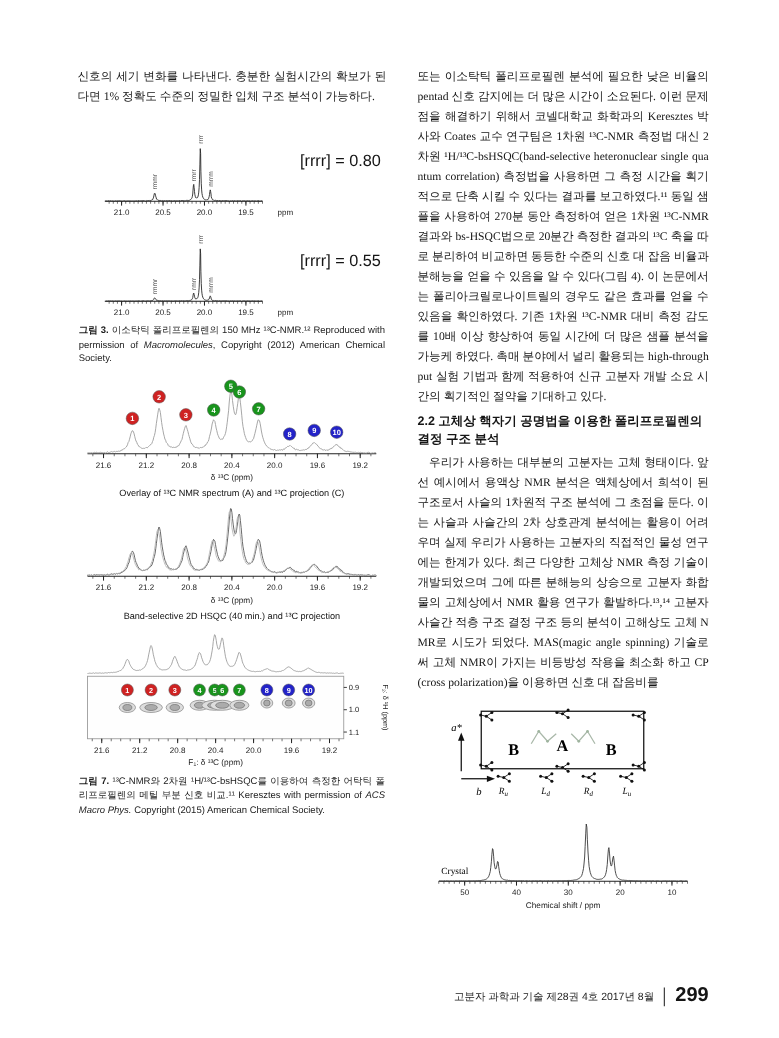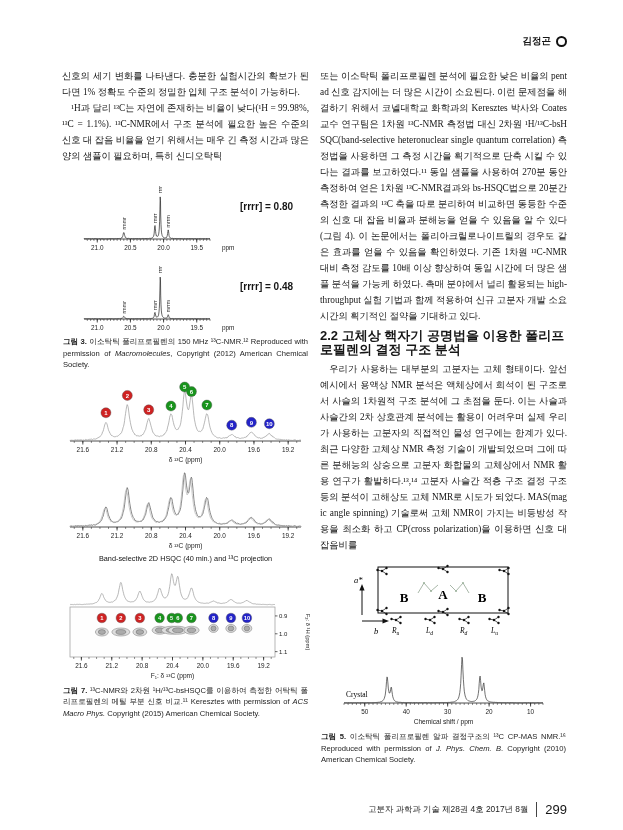--- a/index.html
+++ b/index.html
@@ -1,54 +1,49 @@
 <!DOCTYPE html>
 <html><head>
 <meta charset="utf-8">
 <style>
   html,body{margin:0;padding:0;background:#f4f4f2;}
   body{width:623px;height:830px;position:relative;font-family:"Liberation Serif",serif;color:#151515;overflow:hidden;}
   .page{position:absolute;inset:0;background:#ffffff;padding:34px 56px 26px 62px;box-sizing:border-box;}
   .hdr{display:flex;justify-content:flex-end;align-items:center;gap:5px;height:14px;}
   .author{font-family:"Liberation Sans",sans-serif;font-weight:bold;font-size:9.5px;}
   .ring{width:7px;height:7px;border:2.4px solid #111;border-radius:50%;display:inline-block;}
-  .cols{display:flex;gap:11px;margin-top:20px;}
+  .cols{display:flex;gap:25px;margin-top:20px;}
   .col{width:247px;}
   p.body{font-size:9.3px;line-height:16px;text-align:justify;margin:0;word-break:break-all;}
   p.indent{text-indent:1em;}
-  h3.sec{font-family:"Liberation Sans",sans-serif;font-size:13px;font-weight:bold;margin:5px 0 4px 0;line-height:14px;}
+  h3.sec{font-family:"Liberation Sans",sans-serif;font-size:10px;font-weight:bold;margin:5px 0 4px 0;line-height:14px;}
   .fig{margin-top:8px;}
   .srow{display:flex;align-items:center;margin-left:14px;}
-  .ann{font-family:"Liberation Sans",sans-serif;font-weight:bold;font-size:10px;margin-left:4px;margin-top:-12px;white-space:nowrap;}
+  .ann{font-family:"Liberation Sans",sans-serif;font-weight:normal;font-size:13px;margin-left:4px;margin-top:-12px;white-space:nowrap;}
   .ptitle{font-family:"Liberation Sans",sans-serif;font-size:7.3px;text-align:center;margin:3px 0 0 0;color:#111;}
   .cap{font-family:"Liberation Sans",sans-serif;font-size:7.6px;line-height:11.5px;text-align:justify;margin:4px 1px 8px 1px;color:#1c1c1c;}
   .cap b{font-weight:bold;margin-top:25px;}
   svg{overflow:visible;display:block;}
   .diagwrap{width:200px;margin:2px auto 0 auto;}
   .specwrap{width:215px;margin:2px auto 0 auto;position:relative;}
-  .ftr{position:absolute;right:56px;bottom:13px;display:flex;align-items:center;gap:8px;}
+  .ftr{position:absolute;right:56px;bottom:24px;display:flex;align-items:center;gap:8px;}
   .journal{font-family:"Liberation Sans",sans-serif;font-size:8.4px;color:#222;}
   .sep{width:1px;height:15px;background:#444;}
-  .pageno{font-family:"Liberation Sans",sans-serif;font-weight:normal;font-size:13px;}
+  .pageno{font-family:"Liberation Sans",sans-serif;font-weight:bold;font-size:16px;}
 </style>
 </head>
 <body>
 
 <div class="page">
 
-  <div class="hdr">
-    <span class="author">김정곤</span>
-    <span class="ring"></span>
-  </div>
 
   <div class="cols">
 
     <div class="col">
       <p class="body">신호의 세기 변화를 나타낸다. 충분한 실험시간의 확보가 된다면 1% 정확도 수준의 정밀한 입체 구조 분석이 가능하다.</p>
-      <p class="body indent">¹H과 달리 ¹³C는 자연에 존재하는 비율이 낮다(¹H = 99.98%, ¹³C = 1.1%). ¹³C-NMR에서 구조 분석에 필요한 높은 수준의 신호 대 잡음 비율을 얻기 위해서는 매우 긴 측정 시간과 많은 양의 샘플이 필요하며, 특히 신디오탁틱</p>
 
       <div class="fig">
         <div class="srow">
           <svg width="160" height="80">
               <line x1="8" y1="67" x2="134" y2="67" stroke="#222" stroke-width="0.8"></line>
               <line x1="134" y1="67" x2="134" y2="69" stroke="#222" stroke-width="0.5"></line>
               <line x1="130.68421052631572" y1="67" x2="130.68421052631572" y2="69" stroke="#222" stroke-width="0.5"></line>
               <line x1="127.36842105263148" y1="67" x2="127.36842105263148" y2="69" stroke="#222" stroke-width="0.5"></line>
               <line x1="124.05263157894721" y1="67" x2="124.05263157894721" y2="69" stroke="#222" stroke-width="0.5"></line>
               <line x1="120.73684210526297" y1="67" x2="120.73684210526297" y2="69" stroke="#222" stroke-width="0.5"></line>
@@ -151,21 +146,21 @@
               <text x="87.57894736842105" y="78" font-size="6.4" font-family="Liberation Sans, sans-serif" fill="#222" text-anchor="middle">20.0</text>
               <line x1="120.7368421052632" y1="67" x2="120.7368421052632" y2="70.5" stroke="#222" stroke-width="0.8"></line>
               <text x="120.7368421052632" y="78" font-size="6.4" font-family="Liberation Sans, sans-serif" fill="#222" text-anchor="middle">19.5</text>
               <text x="146" y="78" font-size="6.4" font-family="Liberation Sans, sans-serif" fill="#222" text-anchor="start">ppm</text>
               <polyline points="8.0,67.0 8.3,66.7 8.6,67.0 8.9,66.8 9.1,66.9 9.4,66.8 9.7,66.8 10.0,66.9 10.3,66.9 10.6,66.8 10.9,66.7 11.1,66.7 11.4,66.9 11.7,66.7 12.0,66.7 12.3,66.8 12.6,66.7 12.9,66.8 13.2,66.8 13.4,66.9 13.7,66.7 14.0,66.8 14.3,66.8 14.6,66.9 14.9,66.9 15.2,66.9 15.4,66.8 15.7,67.0 16.0,66.9 16.3,66.8 16.6,66.7 16.9,66.7 17.2,66.9 17.4,66.9 17.7,66.9 18.0,66.8 18.3,66.7 18.6,66.7 18.9,66.8 19.2,66.7 19.5,66.8 19.7,66.7 20.0,66.8 20.3,66.9 20.6,66.8 20.9,66.7 21.2,66.9 21.5,66.8 21.7,66.9 22.0,67.0 22.3,66.9 22.6,67.0 22.9,66.7 23.2,66.8 23.5,66.9 23.8,66.7 24.0,66.8 24.3,66.9 24.6,66.9 24.9,66.9 25.2,66.9 25.5,67.0 25.8,66.7 26.0,67.0 26.3,67.0 26.6,67.0 26.9,66.8 27.2,66.9 27.5,66.9 27.8,66.9 28.0,66.9 28.3,66.8 28.6,66.9 28.9,67.0 29.2,66.9 29.5,66.8 29.8,66.9 30.0,66.7 30.3,66.9 30.6,67.0 30.9,66.7 31.2,66.8 31.5,67.0 31.8,66.9 32.1,67.0 32.3,66.9 32.6,66.8 32.9,66.9 33.2,66.8 33.5,66.7 33.8,66.7 34.1,66.9 34.3,66.8 34.6,66.7 34.9,66.7 35.2,66.7 35.5,66.7 35.8,66.9 36.1,67.0 36.3,66.8 36.6,66.9 36.9,66.7 37.2,66.9 37.5,66.9 37.8,66.8 38.1,66.7 38.4,66.9 38.6,66.8 38.9,66.7 39.2,66.6 39.5,66.9 39.8,66.7 40.1,66.9 40.4,66.9 40.6,66.8 40.9,66.8 41.2,66.8 41.5,66.6 41.8,66.8 42.1,66.6 42.4,66.8 42.7,66.7 42.9,66.6 43.2,66.9 43.5,66.9 43.8,66.6 44.1,66.8 44.4,66.8 44.7,66.5 44.9,66.7 45.2,66.6 45.5,66.4 45.8,66.3 46.1,66.5 46.4,66.1 46.7,65.8 46.9,65.6 47.2,64.9 47.5,64.4 47.8,64.3 48.1,64.5 48.4,65.0 48.7,65.4 49.0,65.8 49.2,66.3 49.5,66.2 49.8,66.3 50.1,66.3 50.4,66.5 50.7,66.6 51.0,66.5 51.2,66.8 51.5,66.8 51.8,66.6 52.1,66.7 52.4,66.6 52.7,66.6 53.0,66.7 53.2,66.8 53.5,66.8 53.8,66.6 54.1,66.7 54.4,66.9 54.7,66.8 55.0,66.9 55.2,66.8 55.5,66.7 55.8,66.7 56.1,66.8 56.4,66.7 56.7,66.9 57.0,66.7 57.3,66.7 57.5,66.7 57.8,66.8 58.1,66.7 58.4,66.9 58.7,66.8 59.0,66.6 59.3,66.8 59.5,66.6 59.8,66.8 60.1,66.7 60.4,66.7 60.7,67.0 61.0,66.9 61.3,66.6 61.6,66.7 61.8,66.8 62.1,66.9 62.4,66.7 62.7,66.9 63.0,66.8 63.3,66.9 63.6,66.6 63.8,66.7 64.1,66.8 64.4,66.7 64.7,66.9 65.0,66.8 65.3,66.7 65.6,66.9 65.8,66.8 66.1,66.8 66.4,66.6 66.7,66.7 67.0,66.8 67.3,66.6 67.6,66.6 67.9,66.8 68.1,66.8 68.4,66.8 68.7,66.6 69.0,66.6 69.3,66.7 69.6,66.8 69.9,66.6 70.1,66.9 70.4,66.6 70.7,66.8 71.0,66.7 71.3,66.7 71.6,66.8 71.9,66.6 72.1,66.7 72.4,66.7 72.7,66.8 73.0,66.7 73.3,66.5 73.6,66.7 73.9,66.5 74.1,66.6 74.4,66.5 74.7,66.6 75.0,66.6 75.3,66.4 75.6,66.5 75.9,66.4 76.2,66.3 76.4,66.3 76.7,66.1 77.0,65.9 77.3,65.7 77.6,65.5 77.9,64.9 78.2,64.1 78.4,62.6 78.7,60.9 79.0,60.4 79.3,61.6 79.6,63.0 79.9,64.2 80.2,64.7 80.4,65.2 80.7,65.0 81.0,65.0 81.3,64.9 81.6,64.9 81.9,64.6 82.2,64.0 82.5,63.2 82.7,62.1 83.0,59.9 83.3,56.3 83.6,49.8 83.9,38.1 84.2,25.1 84.5,29.0 84.7,43.1 85.0,52.8 85.3,58.1 85.6,61.0 85.9,62.6 86.2,63.7 86.5,64.4 86.8,64.9 87.0,65.2 87.3,65.4 87.6,65.7 87.9,65.9 88.2,66.0 88.5,66.1 88.8,66.1 89.0,66.2 89.3,66.2 89.6,66.0 89.9,66.1 90.2,66.1 90.5,66.1 90.8,65.9 91.0,65.5 91.3,65.2 91.6,64.3 91.9,63.4 92.2,62.7 92.5,63.3 92.8,64.2 93.0,65.3 93.3,65.7 93.6,65.8 93.9,66.3 94.2,66.4 94.5,66.3 94.8,66.5 95.1,66.5 95.3,66.5 95.6,66.7 95.9,66.7 96.2,66.5 96.5,66.5 96.8,66.7 97.1,66.6 97.3,66.7 97.6,66.7 97.9,66.7 98.2,66.6 98.5,66.9 98.8,66.8 99.1,66.6 99.3,66.6 99.6,66.6 99.9,66.6 100.2,66.7 100.5,66.8 100.8,66.7 101.1,66.8 101.4,66.7 101.6,66.7 101.9,66.7 102.2,66.7 102.5,66.6 102.8,66.8 103.1,66.7 103.4,66.6 103.6,66.8 103.9,66.6 104.2,66.8 104.5,66.6 104.8,66.8 105.1,66.7 105.4,66.7 105.7,66.7 105.9,66.9 106.2,66.7 106.5,66.8 106.8,66.8 107.1,66.8 107.4,66.9 107.7,66.9 107.9,66.7 108.2,66.7 108.5,66.8 108.8,66.7 109.1,66.8 109.4,66.8 109.7,66.8 109.9,66.7 110.2,66.7 110.5,66.9 110.8,66.8 111.1,66.8 111.4,66.7 111.7,66.8 112.0,66.9 112.2,66.7 112.5,66.9 112.8,66.8 113.1,66.9 113.4,66.7 113.7,66.7 114.0,66.7 114.2,66.8 114.5,66.7 114.8,66.8 115.1,66.9 115.4,66.7 115.7,66.8 116.0,66.8 116.2,66.7 116.5,66.8 116.8,66.7 117.1,67.0 117.4,67.0 117.7,66.9 118.0,66.9 118.2,66.7 118.5,66.9 118.8,66.6 119.1,66.8 119.4,66.7 119.7,66.8 120.0,66.9 120.3,66.9 120.5,66.9 120.8,66.9 121.1,66.9 121.4,66.8 121.7,66.8 122.0,66.7 122.3,66.7 122.5,66.9 122.8,66.7 123.1,66.8 123.4,66.8 123.7,66.8 124.0,66.8 124.3,67.0 124.5,66.7 124.8,66.7 125.1,66.8 125.4,66.9 125.7,66.9 126.0,66.7 126.3,66.7 126.6,66.9 126.8,66.8 127.1,66.7 127.4,66.7 127.7,66.8 128.0,66.8 128.3,66.9 128.6,66.9 128.8,66.9 129.1,66.7 129.4,67.0 129.7,66.9 130.0,66.8 130.3,66.7 130.6,66.7 130.9,66.7 131.1,66.7 131.4,67.0 131.7,67.0 132.0,66.9 132.3,66.7 132.6,67.0 132.9,66.8 133.1,66.8 133.4,66.7 133.7,66.7 134.0,66.9 " fill="none" stroke="#222" stroke-width="0.7"></polyline>
               <text transform="translate(49.78947368421042,61.42) rotate(-90)" font-size="5.3" font-family="Liberation Sans, sans-serif" fill="#333">rmmr</text>
               <text transform="translate(80.95789473684218,57.98) rotate(-90)" font-size="5.3" font-family="Liberation Sans, sans-serif" fill="#333">rmrr</text>
               <text transform="translate(86.26315789473679,21) rotate(-90)" font-size="5.3" font-family="Liberation Sans, sans-serif" fill="#333">rrrr</text>
               <text transform="translate(94.22105263157898,60.13) rotate(-90)" font-size="5.3" font-family="Liberation Sans, sans-serif" fill="#333">mrrm</text>
             </svg>
-          <div class="ann">[rrrr] = 0.48</div>
+          <div class="ann">[rrrr] = 0.55</div>
         </div>
         <p class="cap">
           <b>그림 3.</b><span> 이소탁틱 폴리프로필렌의 150 MHz ¹³C-NMR.¹² Reproduced with permission of </span><i>Macromolecules</i><span>, Copyright (2012) American Chemical Society.</span>
         </p>
       </div>
 
       <div class="fig">
         <svg width="247" height="86">
             <line x1="8" y1="62" x2="239" y2="62" stroke="#222" stroke-width="0.8"></line>
             <line x1="234.72222222222214" y1="62" x2="234.72222222222214" y2="64" stroke="#222" stroke-width="0.5"></line>
@@ -225,20 +220,21 @@
             <circle cx="144.88888888888903" cy="26.04" r="5" fill="#18941c" stroke="#555" stroke-width="0.4"></circle>
             <text x="144.88888888888903" y="28.24" font-size="6" font-family="Liberation Sans, sans-serif" fill="#fff" text-anchor="middle" font-weight="bold">7</text>
             <circle cx="169.7000000000001" cy="46.2" r="5" fill="#2323c8" stroke="#555" stroke-width="0.4"></circle>
             <text x="169.7000000000001" y="48.400000000000006" font-size="6" font-family="Liberation Sans, sans-serif" fill="#fff" text-anchor="middle" font-weight="bold">8</text>
             <circle cx="189.3777777777779" cy="43.32" r="5" fill="#2323c8" stroke="#555" stroke-width="0.4"></circle>
             <text x="189.3777777777779" y="45.52" font-size="6" font-family="Liberation Sans, sans-serif" fill="#fff" text-anchor="middle" font-weight="bold">9</text>
             <circle cx="207.34444444444435" cy="44.76" r="5" fill="#2323c8" stroke="#555" stroke-width="0.4"></circle>
             <text x="207.34444444444435" y="46.96" font-size="6" font-family="Liberation Sans, sans-serif" fill="#fff" text-anchor="middle" font-weight="bold">10</text>
             <text x="123.5" y="83" font-size="6.6" font-family="Liberation Sans, sans-serif" fill="#222" text-anchor="middle">δ ¹³C (ppm)</text>
           </svg>
+        <p class="ptitle">Overlay of ¹³C NMR spectrum (A) and ¹³C projection (C)</p>
         <svg width="247" height="86">
             <line x1="8" y1="62" x2="239" y2="62" stroke="#222" stroke-width="0.8"></line>
             <line x1="234.72222222222214" y1="62" x2="234.72222222222214" y2="64" stroke="#222" stroke-width="0.5"></line>
             <line x1="226.1666666666665" y1="62" x2="226.1666666666665" y2="64" stroke="#222" stroke-width="0.5"></line>
             <line x1="217.6111111111108" y1="62" x2="217.6111111111108" y2="64" stroke="#222" stroke-width="0.5"></line>
             <line x1="209.05555555555512" y1="62" x2="209.05555555555512" y2="64" stroke="#222" stroke-width="0.5"></line>
             <line x1="200.49999999999946" y1="62" x2="200.49999999999946" y2="64" stroke="#222" stroke-width="0.5"></line>
             <line x1="191.94444444444377" y1="62" x2="191.94444444444377" y2="64" stroke="#222" stroke-width="0.5"></line>
             <line x1="183.3888888888881" y1="62" x2="183.3888888888881" y2="64" stroke="#222" stroke-width="0.5"></line>
             <line x1="174.8333333333324" y1="62" x2="174.8333333333324" y2="64" stroke="#222" stroke-width="0.5"></line>
@@ -559,23 +555,20 @@
               <line x1="111.64583333333333" y1="56" x2="111.64583333333333" y2="59.5" stroke="#222" stroke-width="0.8"></line>
               <text x="111.64583333333333" y="67" font-size="6.4" font-family="Liberation Sans, sans-serif" fill="#222" text-anchor="middle">30</text>
               <line x1="153.10416666666666" y1="56" x2="153.10416666666666" y2="59.5" stroke="#222" stroke-width="0.8"></line>
               <text x="153.10416666666666" y="67" font-size="6.4" font-family="Liberation Sans, sans-serif" fill="#222" text-anchor="middle">20</text>
               <line x1="194.5625" y1="56" x2="194.5625" y2="59.5" stroke="#222" stroke-width="0.8"></line>
               <text x="194.5625" y="67" font-size="6.4" font-family="Liberation Sans, sans-serif" fill="#222" text-anchor="middle">10</text>
               <polyline points="8.0,56.0 8.5,55.7 8.9,55.9 9.4,55.8 9.8,55.9 10.3,55.8 10.7,55.8 11.2,55.9 11.6,55.9 12.1,55.8 12.5,55.7 13.0,55.7 13.4,55.9 13.9,55.7 14.3,55.7 14.8,55.8 15.2,55.7 15.7,55.8 16.1,55.8 16.6,55.9 17.0,55.7 17.5,55.8 17.9,55.8 18.4,55.8 18.9,55.9 19.3,55.8 19.8,55.8 20.2,55.9 20.7,55.9 21.1,55.8 21.6,55.7 22.0,55.7 22.5,55.8 22.9,55.8 23.4,55.9 23.8,55.8 24.3,55.6 24.7,55.7 25.2,55.8 25.6,55.7 26.1,55.7 26.5,55.6 27.0,55.8 27.4,55.8 27.9,55.7 28.4,55.7 28.8,55.8 29.3,55.7 29.7,55.8 30.2,55.8 30.6,55.8 31.1,55.8 31.5,55.6 32.0,55.7 32.4,55.7 32.9,55.6 33.3,55.7 33.8,55.8 34.2,55.7 34.7,55.8 35.1,55.7 35.6,55.8 36.0,55.5 36.5,55.7 36.9,55.7 37.4,55.7 37.9,55.5 38.3,55.6 38.8,55.6 39.2,55.6 39.7,55.5 40.1,55.4 40.6,55.5 41.0,55.5 41.5,55.4 41.9,55.3 42.4,55.3 42.8,55.1 43.3,55.2 43.7,55.1 44.2,54.8 44.6,54.8 45.1,54.7 45.5,54.5 46.0,54.3 46.4,54.0 46.9,53.6 47.3,53.1 47.8,52.4 48.3,51.3 48.7,50.0 49.2,48.2 49.6,45.0 50.1,40.4 50.5,34.5 51.0,29.9 51.4,30.7 51.9,36.0 52.3,41.1 52.8,44.3 53.2,46.0 53.7,46.1 54.1,45.2 54.6,42.8 55.0,40.2 55.5,40.5 55.9,44.0 56.4,47.4 56.8,49.8 57.3,51.3 57.8,52.6 58.2,53.2 58.7,53.8 59.1,54.2 59.6,54.4 60.0,54.6 60.5,54.8 60.9,54.8 61.4,55.0 61.8,54.9 62.3,55.2 62.7,55.2 63.2,55.1 63.6,55.4 64.1,55.5 64.5,55.3 65.0,55.5 65.4,55.5 65.9,55.4 66.3,55.6 66.8,55.6 67.2,55.5 67.7,55.5 68.2,55.7 68.6,55.6 69.1,55.5 69.5,55.7 70.0,55.5 70.4,55.6 70.9,55.7 71.3,55.7 71.8,55.6 72.2,55.6 72.7,55.6 73.1,55.8 73.6,55.6 74.0,55.6 74.5,55.6 74.9,55.7 75.4,55.7 75.8,55.6 76.3,55.9 76.7,55.8 77.2,55.7 77.6,55.7 78.1,55.6 78.6,55.6 79.0,55.7 79.5,55.8 79.9,55.8 80.4,55.6 80.8,55.7 81.3,55.9 81.7,55.7 82.2,55.8 82.6,55.8 83.1,55.7 83.5,55.7 84.0,55.7 84.4,55.7 84.9,55.9 85.3,55.7 85.8,55.6 86.2,55.7 86.7,55.8 87.1,55.7 87.6,55.8 88.1,55.8 88.5,55.6 89.0,55.8 89.4,55.6 89.9,55.8 90.3,55.7 90.8,55.7 91.2,55.9 91.7,55.9 92.1,55.6 92.6,55.7 93.0,55.8 93.5,55.8 93.9,55.7 94.4,55.8 94.8,55.7 95.3,55.8 95.7,55.6 96.2,55.7 96.6,55.8 97.1,55.6 97.6,55.8 98.0,55.7 98.5,55.7 98.9,55.8 99.4,55.7 99.8,55.7 100.3,55.6 100.7,55.7 101.2,55.8 101.6,55.6 102.1,55.6 102.5,55.7 103.0,55.7 103.4,55.7 103.9,55.6 104.3,55.6 104.8,55.6 105.2,55.7 105.7,55.5 106.1,55.7 106.6,55.5 107.0,55.6 107.5,55.6 108.0,55.6 108.4,55.6 108.9,55.5 109.3,55.6 109.8,55.5 110.2,55.6 110.7,55.5 111.1,55.4 111.6,55.5 112.0,55.3 112.5,55.4 112.9,55.3 113.4,55.4 113.8,55.4 114.3,55.3 114.7,55.3 115.2,55.2 115.6,55.1 116.1,55.1 116.5,55.0 117.0,54.9 117.4,54.9 117.9,54.9 118.4,54.7 118.8,54.5 119.3,54.2 119.7,54.0 120.2,53.8 120.6,53.5 121.1,53.1 121.5,52.7 122.0,52.0 122.4,51.3 122.9,49.8 123.3,48.1 123.8,45.7 124.2,42.2 124.7,36.6 125.1,28.2 125.6,17.5 126.0,10.2 126.5,12.8 126.9,22.8 127.4,32.6 127.9,39.6 128.3,44.2 128.8,47.1 129.2,49.0 129.7,50.4 130.1,51.5 130.6,52.3 131.0,52.7 131.5,53.2 131.9,53.5 132.4,53.7 132.8,53.9 133.3,54.0 133.7,54.2 134.2,54.4 134.6,54.4 135.1,54.5 135.5,54.5 136.0,54.5 136.4,54.5 136.9,54.3 137.3,54.3 137.8,54.3 138.3,54.2 138.7,54.0 139.2,53.7 139.6,53.4 140.1,52.9 140.5,52.5 141.0,51.7 141.4,50.7 141.9,48.9 142.3,46.6 142.8,42.6 143.2,36.6 143.7,30.7 144.1,29.1 144.6,33.5 145.0,39.0 145.5,42.5 145.9,43.8 146.4,43.4 146.8,40.9 147.3,37.4 147.8,35.9 148.2,39.1 148.7,43.7 149.1,47.4 149.6,49.8 150.0,51.2 150.5,52.2 150.9,53.1 151.4,53.6 151.8,53.8 152.3,54.1 152.7,54.3 153.2,54.5 153.6,54.7 154.1,54.9 154.5,54.9 155.0,55.1 155.4,55.1 155.9,55.1 156.3,55.2 156.8,55.2 157.3,55.2 157.7,55.4 158.2,55.3 158.6,55.3 159.1,55.5 159.5,55.4 160.0,55.6 160.4,55.4 160.9,55.5 161.3,55.5 161.8,55.5 162.2,55.5 162.7,55.7 163.1,55.5 163.6,55.6 164.0,55.6 164.5,55.6 164.9,55.7 165.4,55.7 165.8,55.6 166.3,55.6 166.7,55.7 167.2,55.6 167.7,55.7 168.1,55.7 168.6,55.7 169.0,55.6 169.5,55.7 169.9,55.8 170.4,55.8 170.8,55.8 171.3,55.6 171.7,55.7 172.2,55.9 172.6,55.7 173.1,55.9 173.5,55.8 174.0,55.9 174.4,55.6 174.9,55.7 175.3,55.6 175.8,55.8 176.2,55.7 176.7,55.7 177.2,55.8 177.6,55.7 178.1,55.8 178.5,55.8 179.0,55.7 179.4,55.8 179.9,55.7 180.3,55.9 180.8,55.9 181.2,55.8 181.7,55.9 182.1,55.7 182.6,55.9 183.0,55.7 183.5,55.8 183.9,55.7 184.4,55.8 184.8,55.9 185.3,55.9 185.7,55.9 186.2,55.9 186.6,55.9 187.1,55.8 187.6,55.8 188.0,55.7 188.5,55.7 188.9,55.9 189.4,55.7 189.8,55.8 190.3,55.8 190.7,55.8 191.2,55.8 191.6,55.9 192.1,55.7 192.5,55.7 193.0,55.8 193.4,55.9 193.9,55.9 194.3,55.7 194.8,55.7 195.2,55.9 195.7,55.8 196.1,55.7 196.6,55.8 197.0,55.8 197.5,55.8 198.0,55.9 198.4,55.9 198.9,55.9 199.3,55.8 199.8,56.0 200.2,55.9 200.7,55.8 201.1,55.7 201.6,55.7 202.0,55.7 202.5,55.7 202.9,55.9 203.4,55.9 203.8,55.9 204.3,55.8 204.7,56.0 205.2,55.8 205.6,55.8 206.1,55.8 206.5,55.8 207.0,55.9 " fill="none" stroke="#333" stroke-width="0.7"></polyline>
               <text x="107.5" y="77" font-size="6.6" font-family="Liberation Sans, sans-serif" fill="#222" text-anchor="middle">Chemical shift / ppm</text>
             </svg>
         </div>
-        <p class="cap">
-          <b>그림 5.</b><span> 이소탁틱 폴리프로필렌 알파 결정구조의 ¹³C CP-MAS NMR.¹⁶ Reproduced with permission of </span><i>J. Phys. Chem. B</i><span>. Copyright (2010) American Chemical Society.</span>
-        </p>
       </div>
     </div>
   </div>
 
   <div class="ftr">
     <span class="journal">고분자 과학과 기술   제28권 4호 2017년 8월</span>
     <span class="sep"></span>
     <span class="pageno">299</span>
   </div>
 </div>

